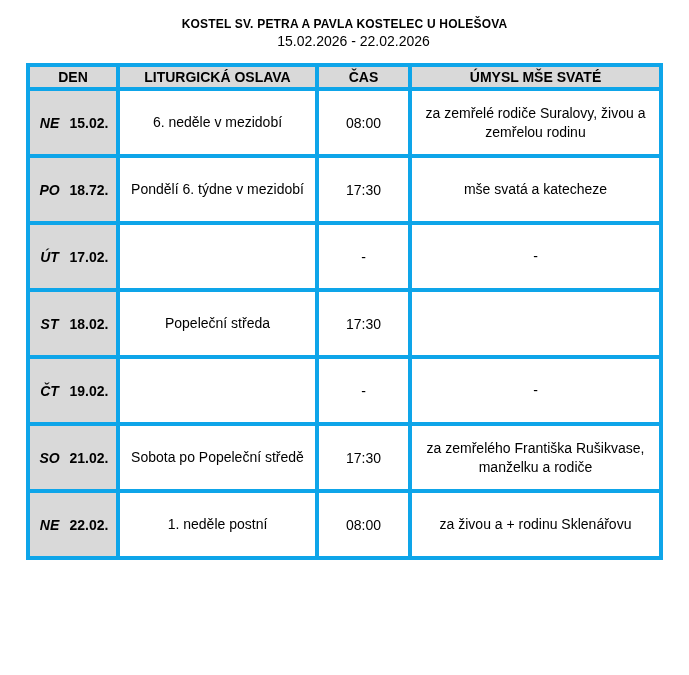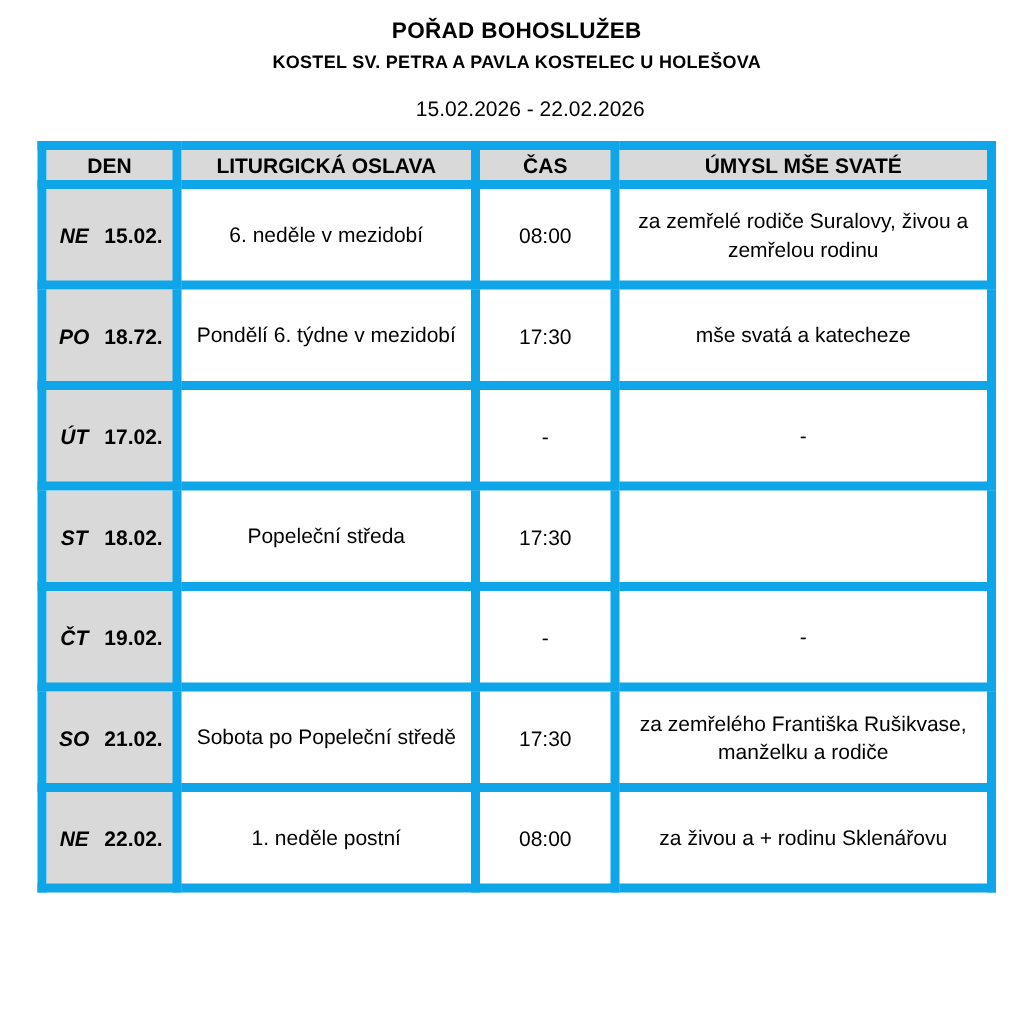--- a/index.html
+++ b/index.html
@@ -22,32 +22,32 @@
   }
   .title-line2 {
     font-size: 12px;
     font-weight: bold;
     margin-top: 5px;
     letter-spacing: 0.2px;
   }
   .title-line3 {
     font-size: 14px;
     font-weight: normal;
-    margin-top: 16px;
+    margin-top: 2px;
     padding-left: 18px;
   }
   table.schedule {
     border-collapse: collapse;
     margin: 0 auto;
     table-layout: fixed;
     width: 633px;
     border: 2px solid #000000;
   }
   table.schedule th, table.schedule td {
-    border: 6px solid #0ea5e9;
+    border: 4px solid #0ea5e9;
     font-size: 14px;
     text-align: center;
     vertical-align: middle;
     padding: 2px 4px;
     overflow: hidden;
   }
   table.schedule th {
     background: #d9d9d9;
     font-weight: bold;
     height: 22px;
@@ -68,21 +68,20 @@
   td.day-cell .abbrev { display: inline-block; min-width: 24px; font-style: italic; }
   td.day-cell .ddate { display: inline-block; margin-left: 8px; }
   td.celeb-cell, td.intent-cell { line-height: 1.35; }
 </style>
 </head>
 <body>
 
 <div class="page">
 
   <div class="titleblock">
-    <div class="title-line1">POŘAD BOHOSLUŽEB</div>
     <div class="title-line2">KOSTEL SV. PETRA A PAVLA KOSTELEC U HOLEŠOVA</div>
     <div class="title-line3">15.02.2026 - 22.02.2026</div>
   </div>
 
   <table class="schedule">
     <colgroup>
       <col class="c-day">
       <col class="c-celeb">
       <col class="c-time">
       <col class="c-intent">

